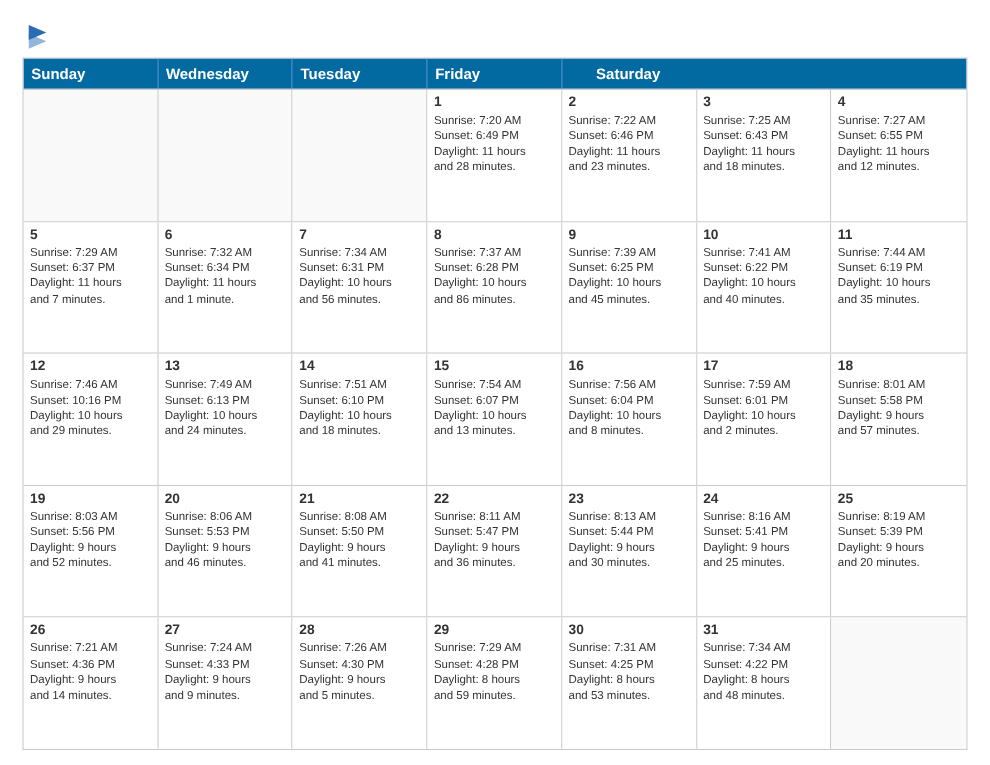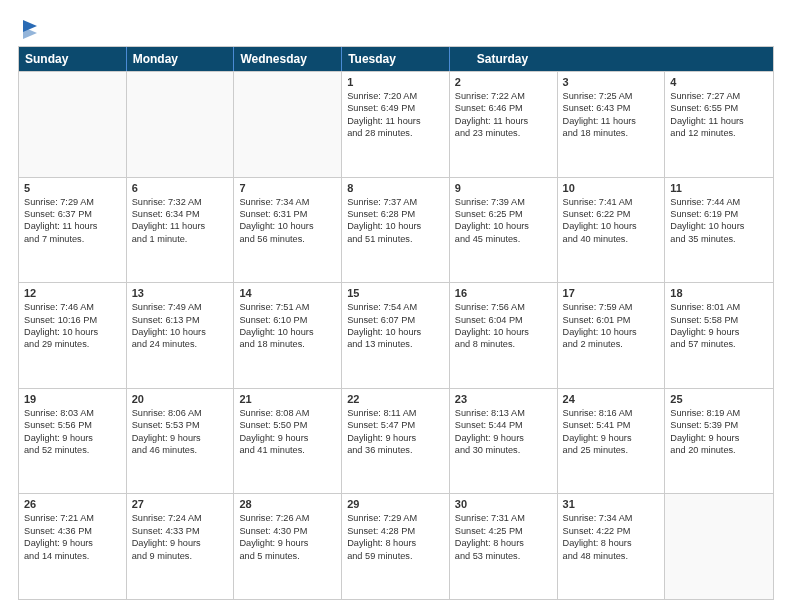--- a/index.html
+++ b/index.html
@@ -43,21 +43,21 @@
     }
     .calendar {
       flex: 1;
       display: flex;
       flex-direction: column;
       border: 1px solid #ccc;
     }
     .cal-header {
       display: grid;
       grid-template-columns: repeat(7, 1fr);
-      background: #0c4a6e;
+      background: #0369a1;
     }
     .cal-header-cell {
       color: #fff;
       font-size: 12px;
       font-weight: bold;
       padding: 5px 6px;
       border-right: 1px solid #4a8bd5;
     }
     .cal-header-cell:last-child { border-right: none; margin-left: 21px; }
     .cal-body {
@@ -112,23 +112,23 @@
     </div>
     <div class="title-block">
       <div class="month-title"></div>
       <div class="location"></div>
     </div>
   </div>
 
   <div class="calendar">
     <div class="cal-header">
     <div class="cal-header-cell">Sunday</div>
-        <div class="cal-header-cell">Monday</div>
         <div class="cal-header-cell">Wednesday</div>
         <div class="cal-header-cell">Tuesday</div>
+        <div class="cal-header-cell">Friday</div>
         <div class="cal-header-cell">Saturday</div>
       </div>
     <div class="cal-body">
     <div class="cal-row">
           <div class="cal-cell empty"></div>
           <div class="cal-cell empty"></div>
           <div class="cal-cell empty"></div>
           <div class="cal-cell">
             <span class="day-num">1</span>
             <span class="cell-line">Sunrise: 7:20 AM</span>
@@ -178,21 +178,21 @@
             <span class="cell-line">Sunrise: 7:34 AM</span>
             <span class="cell-line">Sunset: 6:31 PM</span>
             <span class="cell-line">Daylight: 10 hours</span>
             <span class="cell-line">and 56 minutes.</span>
           </div>
           <div class="cal-cell">
             <span class="day-num">8</span>
             <span class="cell-line">Sunrise: 7:37 AM</span>
             <span class="cell-line">Sunset: 6:28 PM</span>
             <span class="cell-line">Daylight: 10 hours</span>
-            <span class="cell-line">and 51 minutes.</span>
+            <span class="cell-line">and 86 minutes.</span>
           </div>
           <div class="cal-cell">
             <span class="day-num">9</span>
             <span class="cell-line">Sunrise: 7:39 AM</span>
             <span class="cell-line">Sunset: 6:25 PM</span>
             <span class="cell-line">Daylight: 10 hours</span>
             <span class="cell-line">and 45 minutes.</span>
           </div>
           <div class="cal-cell">
             <span class="day-num">10</span>

